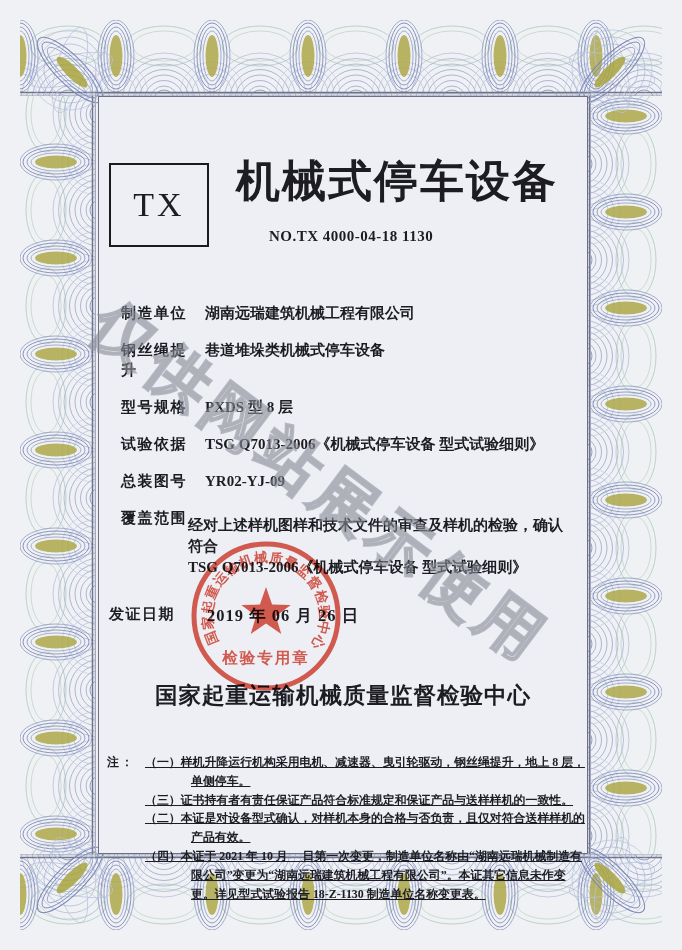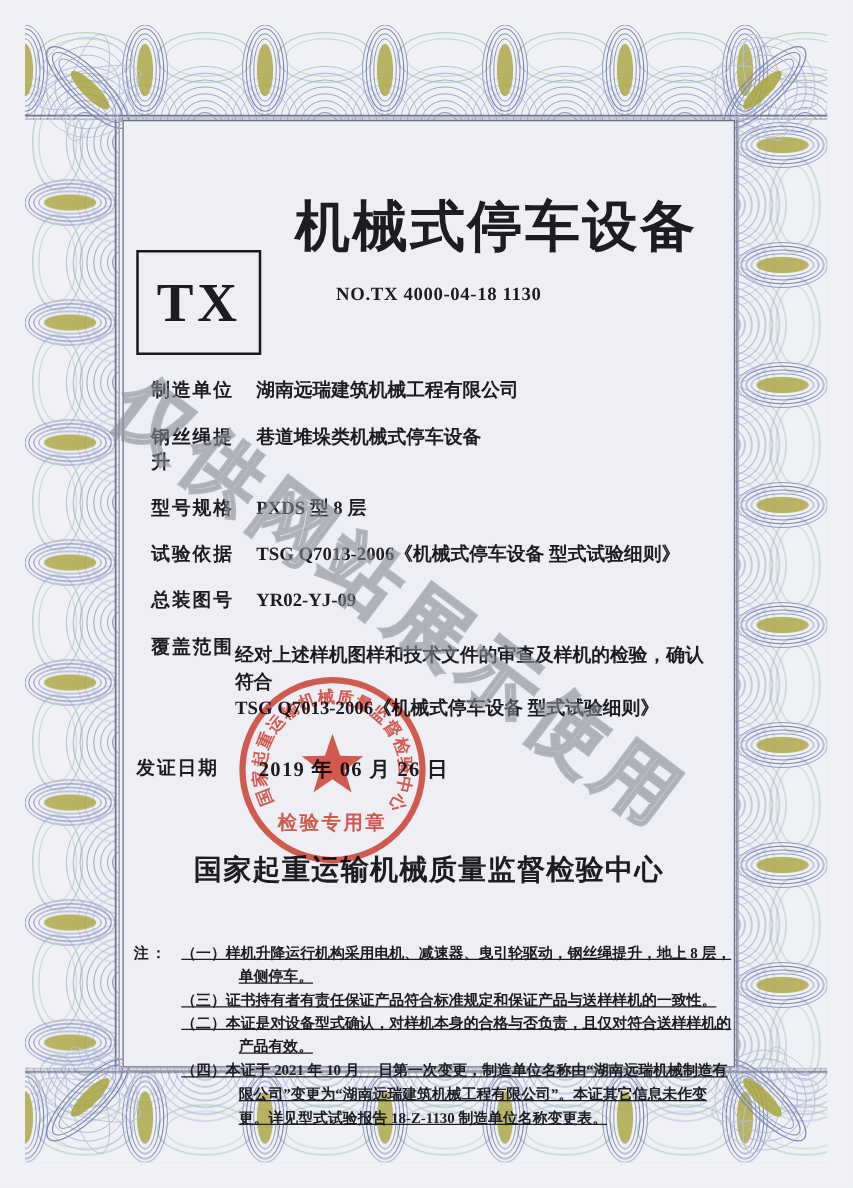--- a/index.html
+++ b/index.html
@@ -11,21 +11,21 @@
   }
   .border-svg{position:absolute;left:20px;top:20px;z-index:0;}
   .panel{
     position:absolute;left:98px;top:96px;width:490px;height:758px;
     background:#edeff5;border:1px solid #6b7084;outline:1px solid #a3a9bd;outline-offset:2px;
     box-sizing:border-box;z-index:1;
   }
   .tx-box{
     position:absolute;left:10px;top:66px;width:96px;height:80px;
     border:2px solid #1b1b1f;display:flex;align-items:center;justify-content:center;
-    font-size:44px;font-weight:bold;letter-spacing:3px;margin-top:37px;
+    font-size:34px;font-weight:normal;letter-spacing:3px;
   }
   .title-col{position:absolute;left:112px;top:52px;width:372px;text-align:center;}
   .title-small{font-size:27px;font-weight:bold;letter-spacing:15px;margin-right:56px;white-space:nowrap;}
   .title-main{font-size:44px;font-weight:bold;letter-spacing:2px;margin-top:3px;white-space:nowrap;}
   .cert-no{font-size:15px;letter-spacing:.5px;margin-top:17px;margin-right:92px;font-weight:bold;white-space:nowrap;}
   .fields{position:absolute;left:22px;top:206px;width:462px;}
   .field-row{display:flex;margin-bottom:17px;line-height:20px;font-size:15px;font-weight:bold;}
   .field-label{width:72px;flex:none;letter-spacing:1.5px;}
   .field-value{white-space:nowrap;margin-left:12px;}
   .conclusion{

